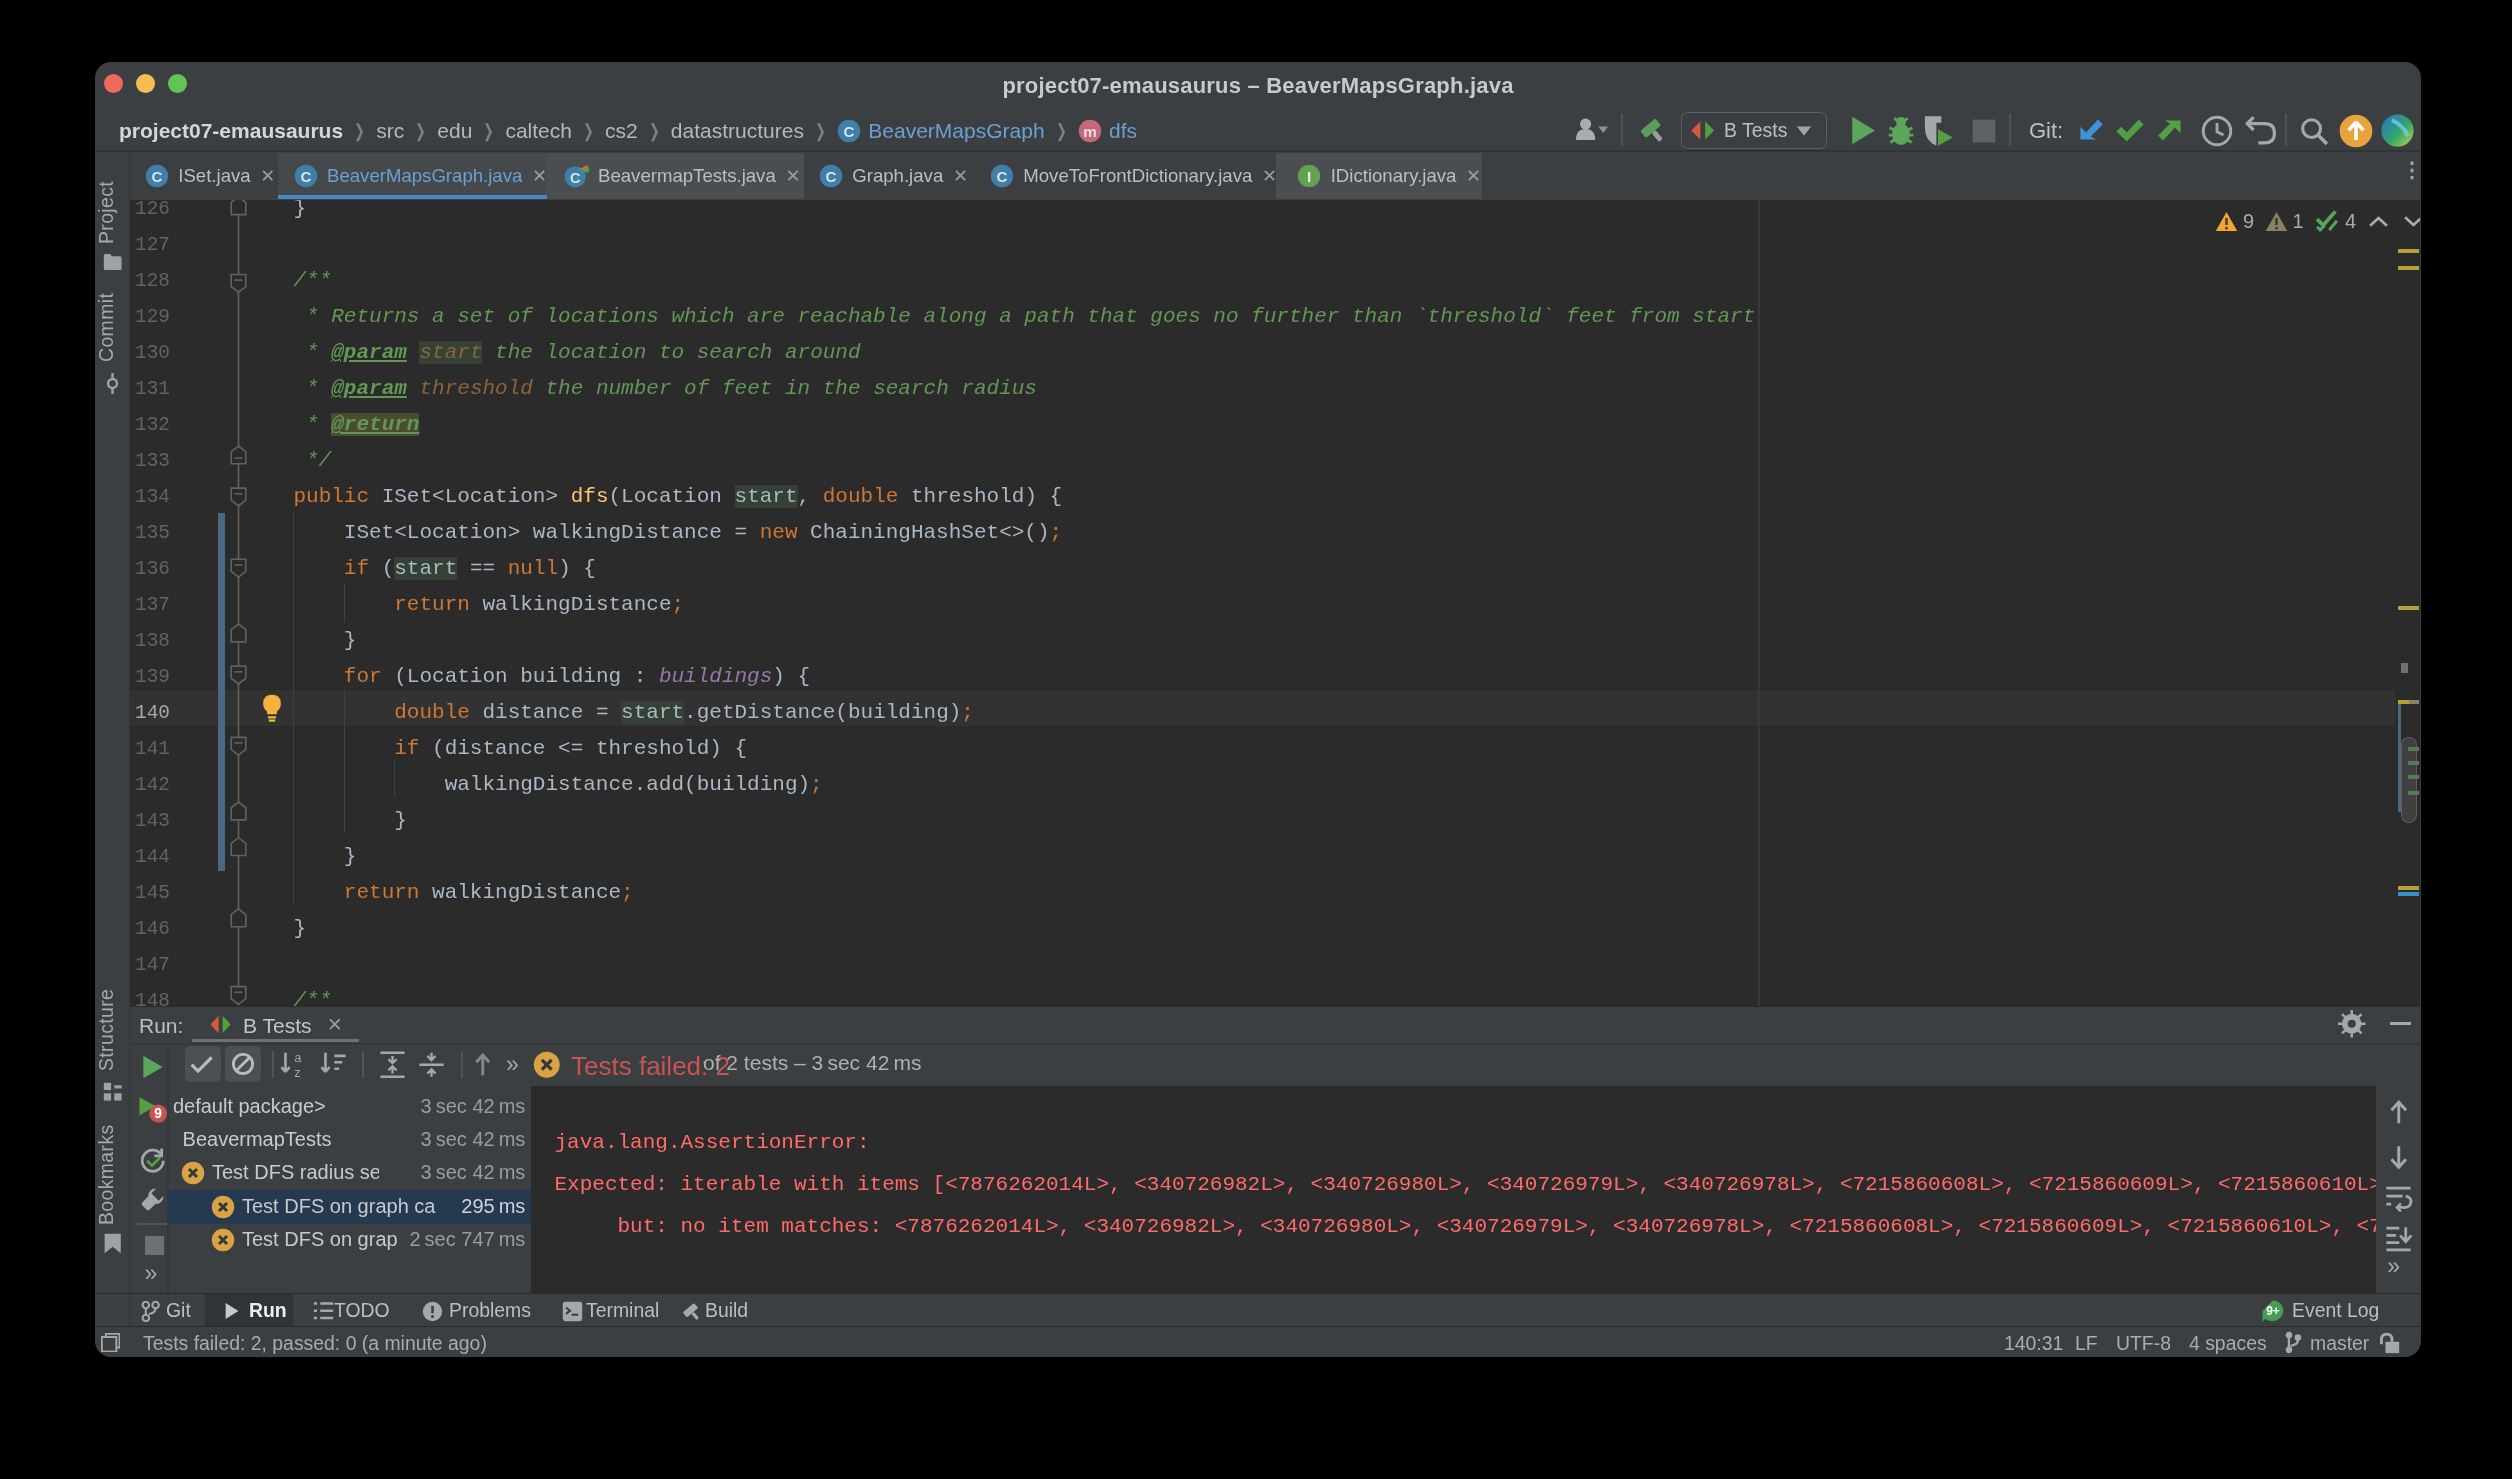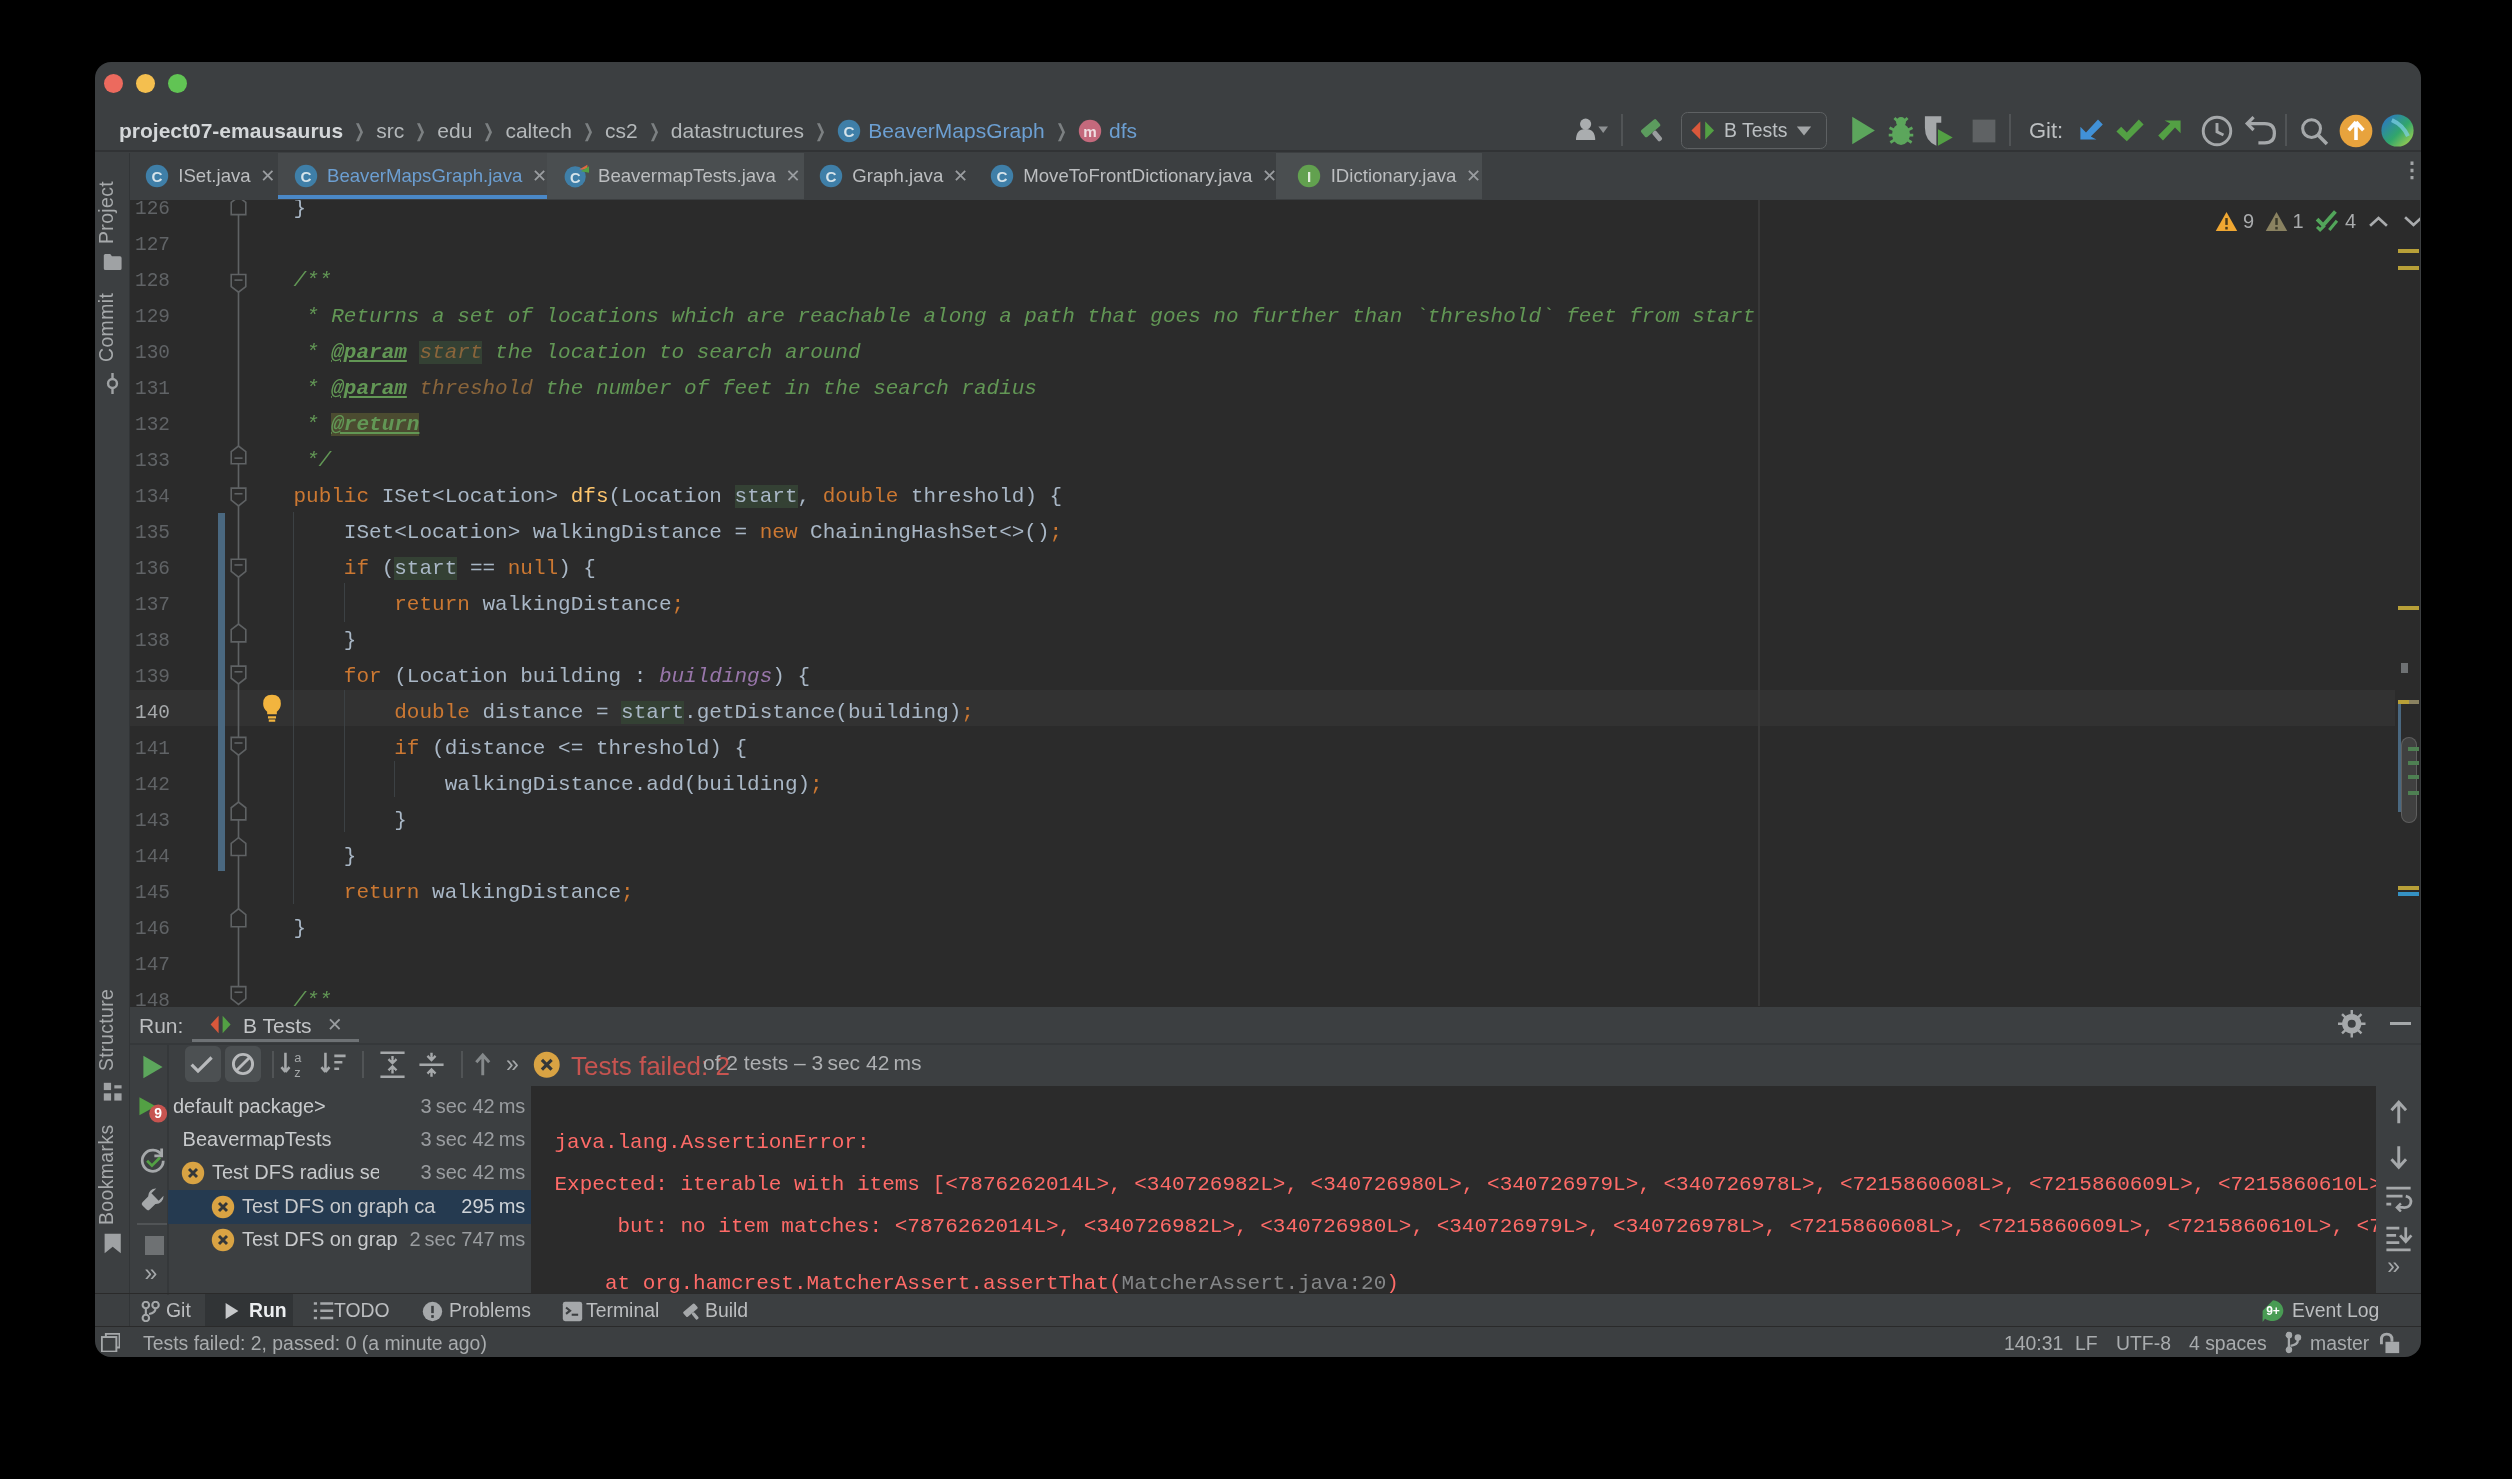--- a/index.html
+++ b/index.html
@@ -53,20 +53,21 @@
 #rtb{position:absolute;left:2246px;top:79px;width:45px;bottom:0}
 
 #toolbar{position:absolute;left:0;top:1231px;width:100%;height:33px;border-top:1.6px solid #2a2a2a;font-size:19.4px;color:#bcbec0}
 #status{position:absolute;left:0;top:1264px;width:100%;height:47px;border-top:1.6px solid #2a2a2a;font-size:19.4px;color:#a9acae}
 </style></head>
 <body>
 <div id="win">
   <div class="tl" style="left:9px;background:#ec6a5e"></div>
   <div class="tl" style="left:41px;background:#f4bf4f"></div>
   <div class="tl" style="left:73px;background:#61c454"></div>
+  <div id="title">project07-emausaurus – BeaverMapsGraph.java</div>
   <div id="crumbs">
     <span style="font-weight:700;color:#d4d7d9">project07-emausaurus</span><span class="sep">❯</span>src<span class="sep">❯</span>edu<span class="sep">❯</span>caltech<span class="sep">❯</span>cs2<span class="sep">❯</span>datastructures<span class="sep">❯</span><svg width="24" height="24" viewBox="0 0 30 30" style="margin-right:7.3px;font-size:26px">
         <circle cx="15" cy="15" r="14" fill="#3f7fa8"></circle>
         <text x="15" y="22" font-size="19" font-weight="700" fill="#d5e3ea" text-anchor="middle" font-family="Liberation Sans">C</text>
       </svg><span class="blue">BeaverMapsGraph</span><span class="sep">❯</span><svg width="24" height="24" viewBox="0 0 30 30" style="margin-right:7.3px;font-size:26px">
         <circle cx="15" cy="15" r="14" fill="#c4697c"></circle>
         <text x="15" y="22" font-size="19" font-weight="700" fill="#f0dee2" text-anchor="middle" font-family="Liberation Sans">m</text>
       </svg><span class="blue">dfs</span>
   </div>
   <div id="navright">
@@ -465,21 +466,20 @@
             <path d="M10 10 L20 20 M20 10 L10 20" stroke="#343739" stroke-width="3.6"></path>
           </svg>
           <span class="abs" style="left:74px;top:4px;width:201px;overflow:hidden;white-space:nowrap">Test DFS on grap</span>
           <span class="abs" style="right:5.7px;top:4px;color:#9a9da0">2 sec 747 ms</span>
         </div>
     </div>
     <div id="console">
       <div class="abs" style="left:23.5px;top:45px">java.lang.AssertionError: </div>
       <div class="abs" style="left:23.5px;top:87px">Expected: iterable with items [&lt;7876262014L&gt;, &lt;340726982L&gt;, &lt;340726980L&gt;, &lt;340726979L&gt;, &lt;340726978L&gt;, &lt;7215860608L&gt;, &lt;7215860609L&gt;, &lt;7215860610L&gt;</div>
       <div class="abs" style="left:23.5px;top:129px">     but: no item matches: &lt;7876262014L&gt;, &lt;340726982L&gt;, &lt;340726980L&gt;, &lt;340726979L&gt;, &lt;340726978L&gt;, &lt;7215860608L&gt;, &lt;7215860609L&gt;, &lt;7215860610L&gt;, &lt;7</div>
-      <div class="abs" style="left:23.5px;top:186px">    at org.hamcrest.MatcherAssert.assertThat(<span style="color:#848688">MatcherAssert.java:20</span>)</div>
     </div>
     <div id="rtb">
       <svg class="abs" style="left:9px;top:13px" width="27.5" height="27.5" viewBox="0 0 34 34">
           <path d="M17 30 L17 5 M8 14 L17 4 L26 14" stroke="#a5a8aa" stroke-width="3.6" fill="none"></path>
         </svg>
       <svg class="abs" style="left:9px;top:57px" width="27.5" height="27.5" viewBox="0 0 34 34">
           <path d="M17 4 L17 29 M8 20 L17 30 L26 20" stroke="#a5a8aa" stroke-width="3.6" fill="none"></path>
         </svg>
       <svg class="abs" style="left:7.3px;top:98px" width="31" height="27.5" viewBox="0 0 38 34">
           <path d="M4 5 L34 5 M4 15 L24 15 M4 25 L10 25" stroke="#a5a8aa" stroke-width="3.4"></path>

